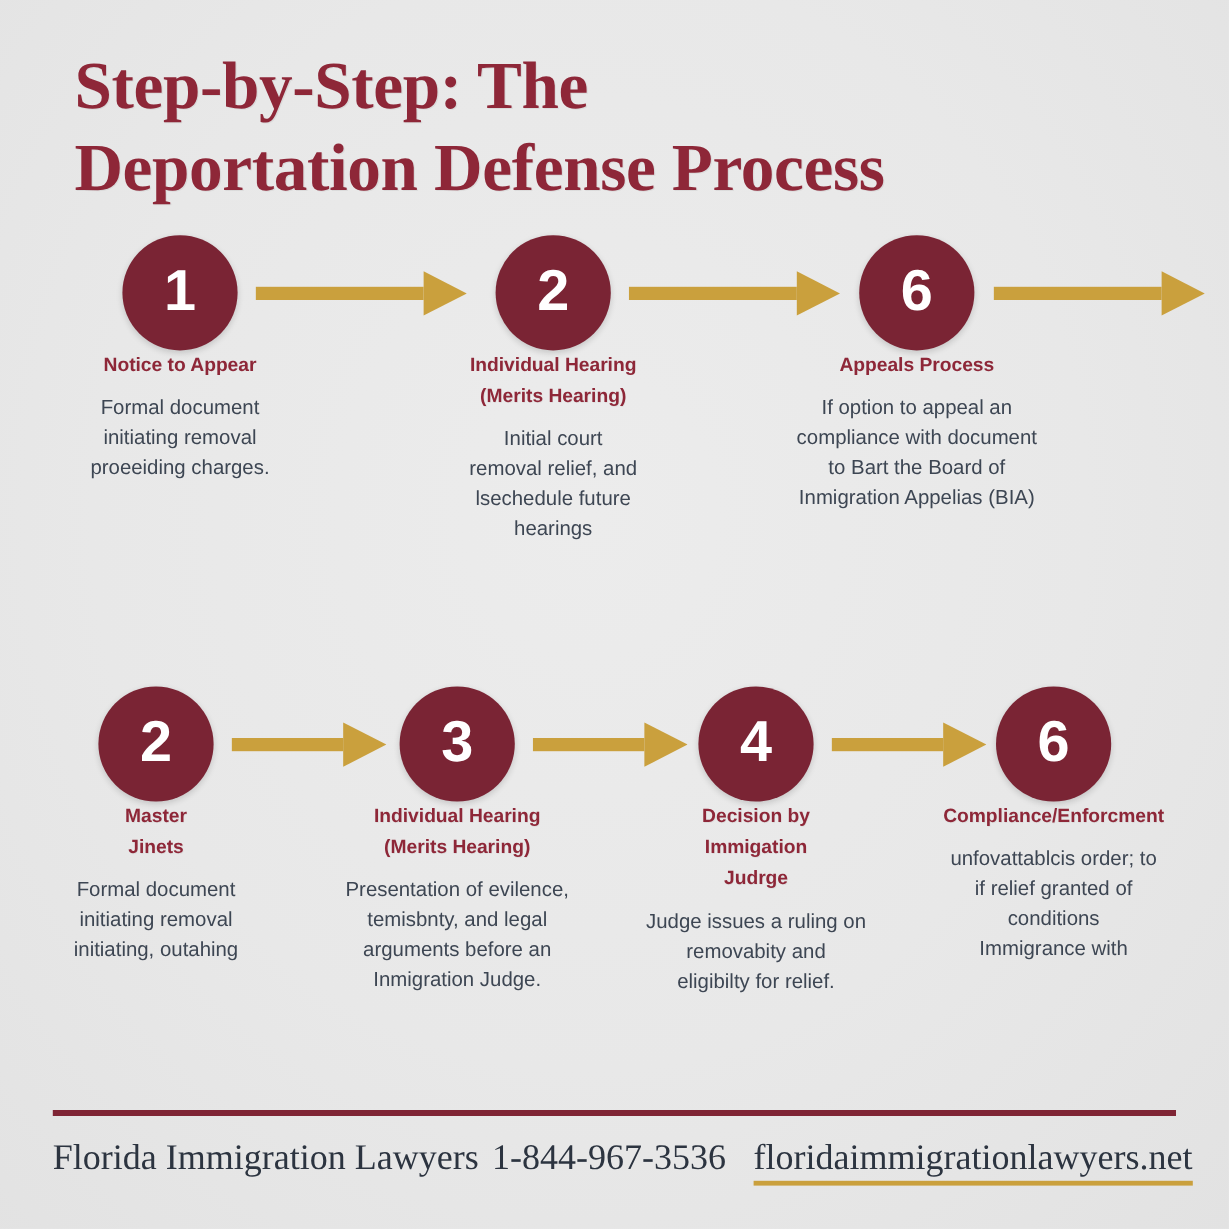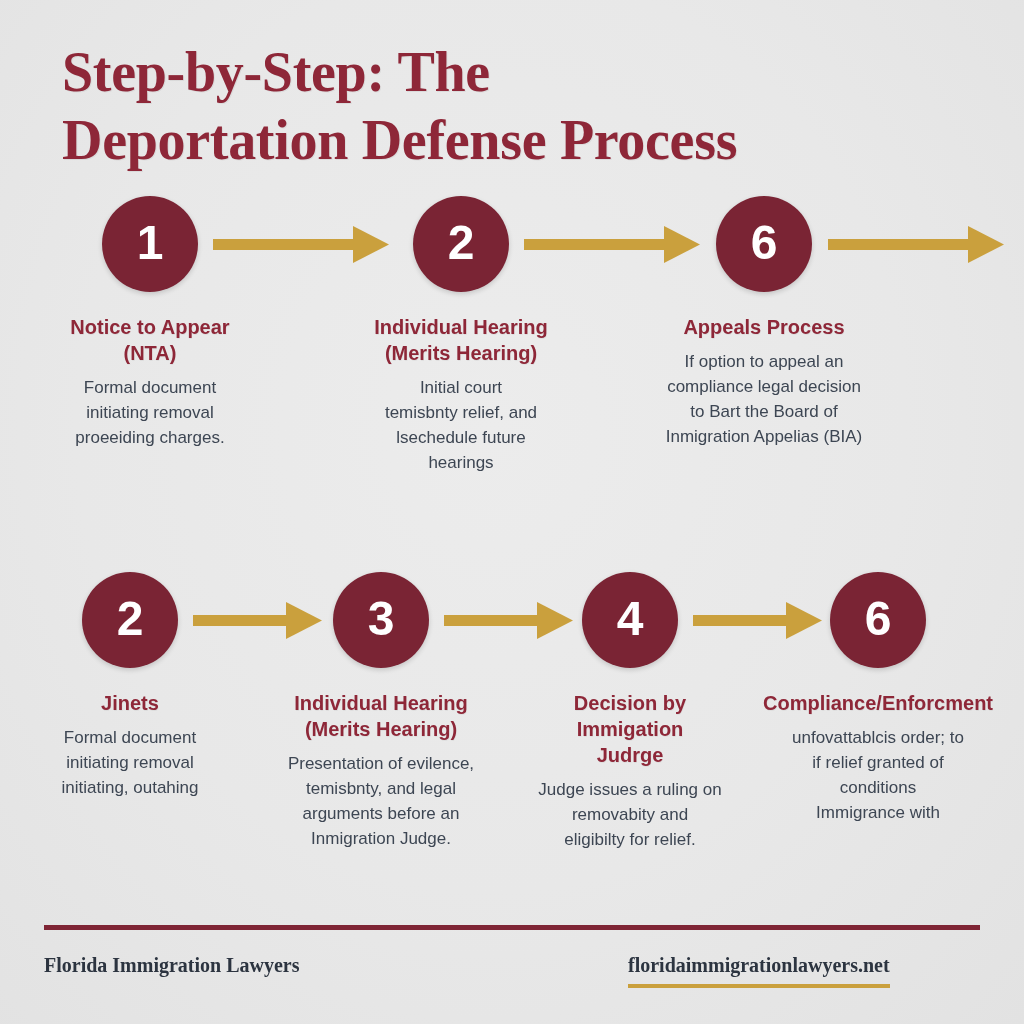--- a/index.html
+++ b/index.html
@@ -75,25 +75,24 @@
     color: #ffffff;
     font-family: "Liberation Sans", sans-serif;
     font-weight: bold;
     font-size: 48px;
     line-height: 1;
     padding-bottom: 3px;
     box-sizing: border-box;
   }
 
   .step-heading {
-    margin-top: 22px;
     color: #8e2738;
     font-family: "Liberation Sans", sans-serif;
     font-weight: bold;
-    font-size: 20px;
+    font-size: 16px;
     line-height: 26px;
     text-shadow: 0.5px 0.5px 0 rgba(0,0,0,0.05);
   }
   .step-body {
     margin-top: 9px;
     color: #3d4653;
     font-family: Liberation Sans, sans-serif;
     font-size: 17px;
     line-height: 25px;
   }
@@ -118,22 +117,22 @@
     position: absolute;
     left: 44px;
     top: 948px;
     width: 936px;
     height: 50px;
   }
   #footer .f-item {
     position: absolute;
     top: 0;
     font-family: "Liberation Serif", serif;
-    font-weight: bold;
-    font-size: 20px;
+    font-weight: normal;
+    font-size: 30px;
     line-height: 34px;
     color: #2c3440;
     white-space: nowrap;
   }
   #footer-firm { left: 0px; }
   #footer-phone { left: 366px; }
   #footer-site {
     left: 584px;
     border-bottom: 4px solid #caa03d;
     padding-bottom: 2px;
@@ -149,53 +148,52 @@
     <div class="title-line">Deportation Defense Process</div>
   </div>
 
   <div class="row" id="row-top">
       <div class="step" style="width: 250px; left: 25px;">
         <div class="circle">
           <div class="num">1</div>
         </div>
         <div class="step-heading">
           <div>Notice to Appear</div>
-          <div>(NTA)</div>
         </div>
         <div class="step-body">
           <div>Formal document</div>
           <div>initiating removal</div>
           <div>proeeiding charges.</div>
         </div>
       </div>
       <div class="step" style="width: 250px; left: 336px;">
         <div class="circle">
           <div class="num">2</div>
         </div>
         <div class="step-heading">
           <div>Individual Hearing</div>
           <div>(Merits Hearing)</div>
         </div>
         <div class="step-body">
           <div>Initial court</div>
-          <div>temisbnty relief, and</div>
+          <div>removal relief, and</div>
           <div>lsechedule future</div>
           <div>hearings</div>
         </div>
       </div>
       <div class="step" style="width: 250px; left: 639px;">
         <div class="circle">
           <div class="num">6</div>
         </div>
         <div class="step-heading">
           <div>Appeals Process</div>
         </div>
         <div class="step-body">
           <div>If option to appeal an</div>
-          <div>compliance legal decision</div>
+          <div>compliance with document</div>
           <div>to Bart the Board of</div>
           <div>Inmigration Appelias (BIA)</div>
         </div>
       </div>
       <div class="arrow" style="left: 213px; top: 26px;">
         <svg width="176" height="46" viewBox="0 0 176 46">
           <rect x="0" y="17" width="140" height="11" fill="#caa03d"></rect>
           <polygon points="140,4 176,22.5 140,41" fill="#caa03d"></polygon>
         </svg>
       </div>
@@ -212,20 +210,21 @@
         </svg>
       </div>
     </div>
 
   <div class="row" id="row-bottom">
       <div class="step" style="width: 240px; left: 10px;">
         <div class="circle">
           <div class="num">2</div>
         </div>
         <div class="step-heading">
+          <div>Master</div>
           <div>Jinets</div>
         </div>
         <div class="step-body">
           <div>Formal document</div>
           <div>initiating removal</div>
           <div>initiating, outahing</div>
         </div>
       </div>
       <div class="step" style="width: 240px; left: 261px;">
         <div class="circle">
@@ -287,16 +286,17 @@
         <svg width="129" height="46" viewBox="0 0 129 46">
           <rect x="0" y="17" width="93" height="11" fill="#caa03d"></rect>
           <polygon points="93,4 129,22.5 93,41" fill="#caa03d"></polygon>
         </svg>
       </div>
     </div>
 
   <div id="footer-rule"></div>
   <div id="footer">
     <div class="f-item" id="footer-firm">Florida Immigration Lawyers</div>
+    <div class="f-item" id="footer-phone">1-844-967-3536</div>
     <div class="f-item" id="footer-site">floridaimmigrationlawyers.net</div>
   </div>
 
 </div>
 
 </body></html>

